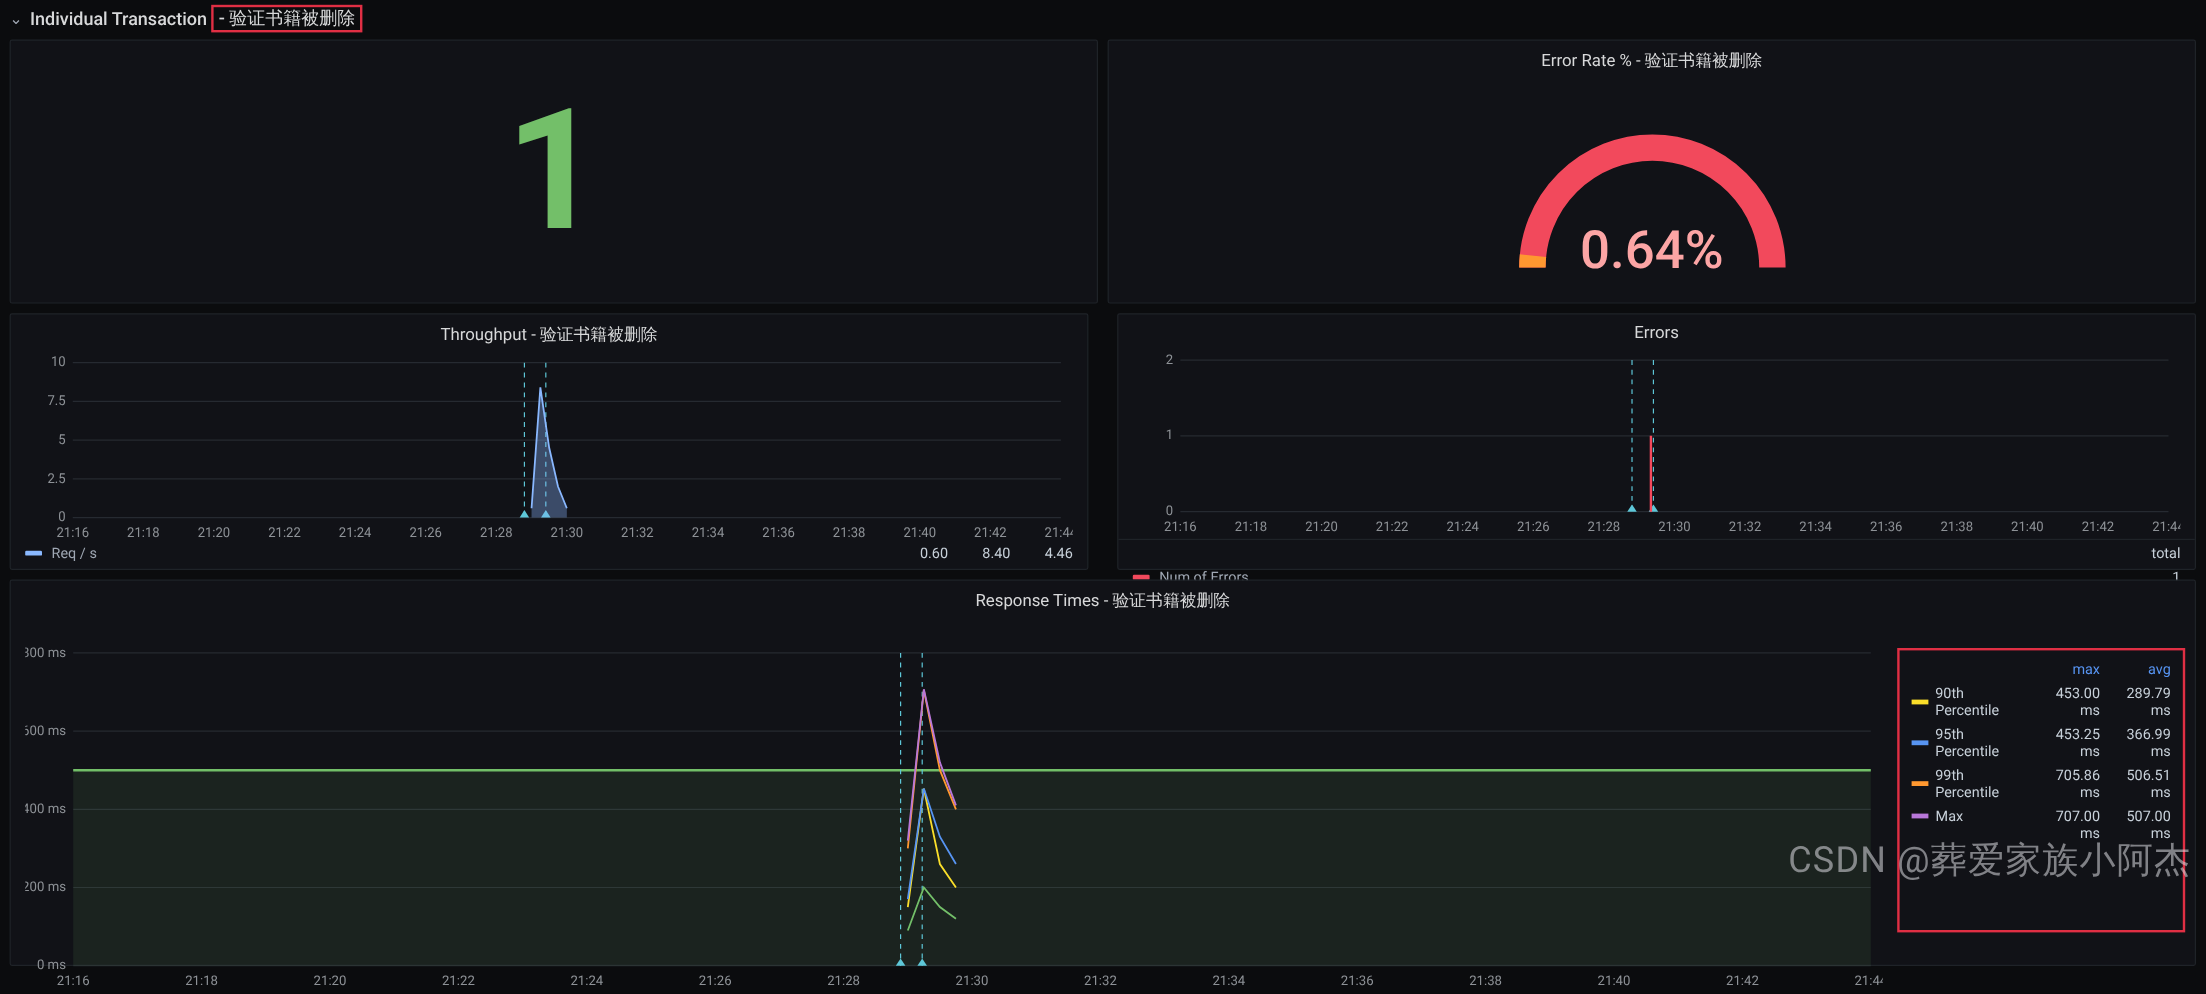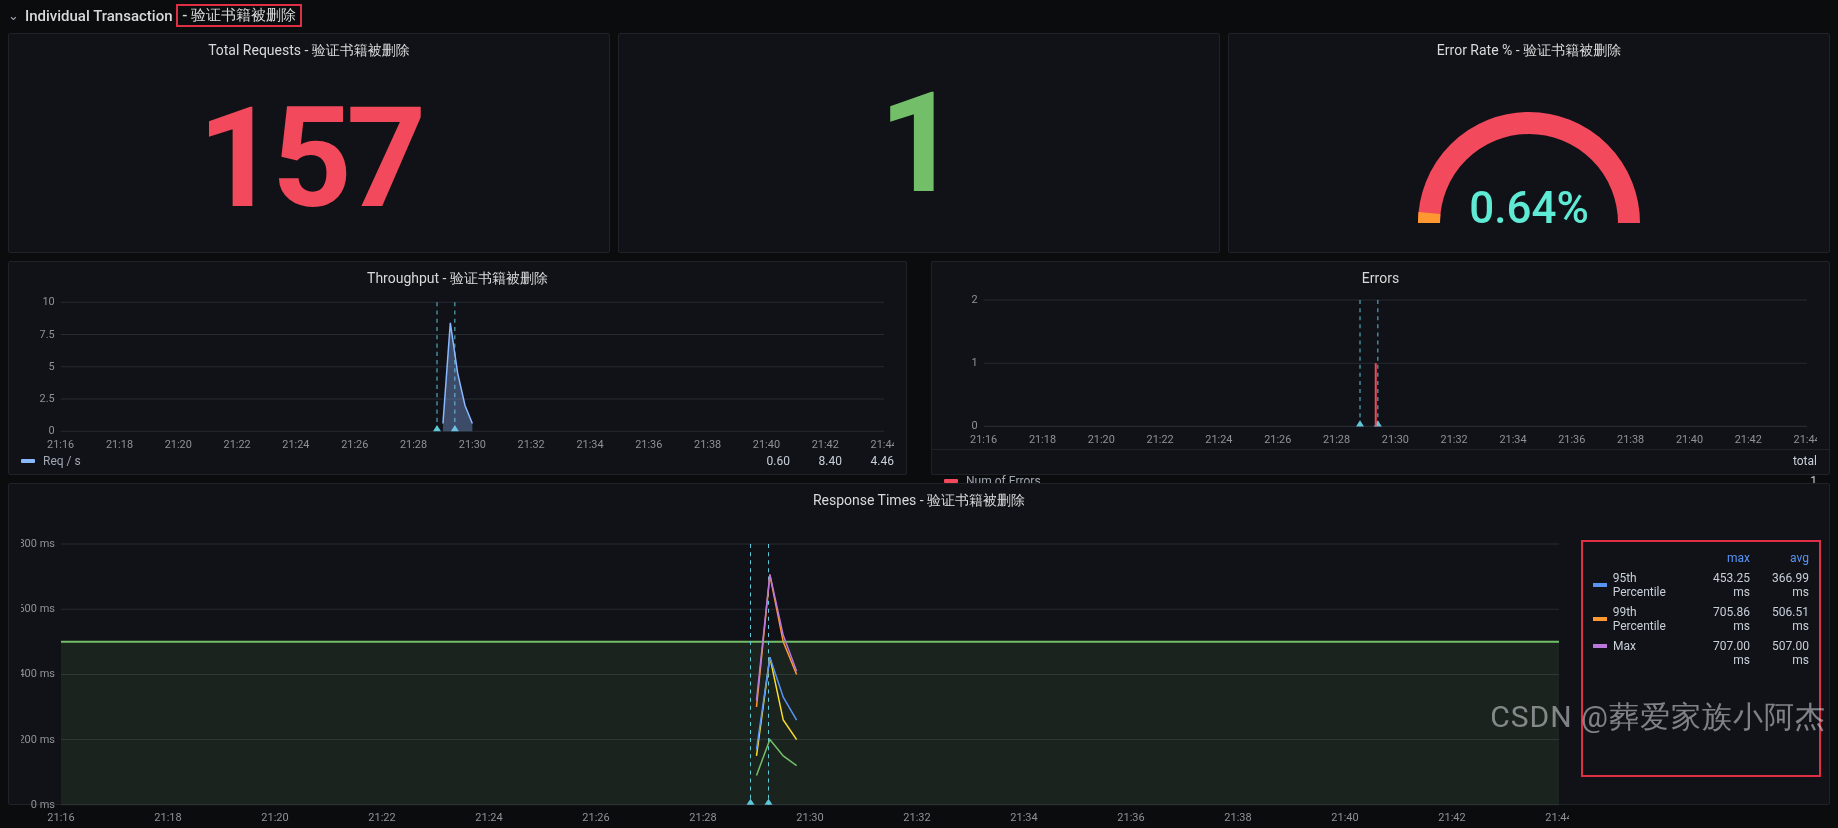--- a/index.html
+++ b/index.html
@@ -49,21 +49,21 @@
   .bignum {
     flex: 1;
     display: flex;
     align-items: center;
     justify-content: center;
     font-weight: 700;
   }
   .num-red { color: #f2495c; font-size: 140px; letter-spacing: -6px;}
   .num-green { color: #73bf69; font-size: 140px;}
   .gauge-wrap { flex:1; display:flex; align-items:center; justify-content:center; position:relative;}
-  .gauge-val { position:absolute; color:#5eead4; font-size:44px; font-weight:500; bottom:18px;}
+  .gauge-val { position:absolute; color:#fca5a5; font-size:44px; font-weight:500; bottom:18px;}
   .grid-row2 {
     display: flex;
     gap: 24px;
     padding: 8px;
     height: 230px;
   }
   .panel-chart { flex:1; display:flex; flex-direction:column;}
   .chart-body { flex:1; position:relative; padding:4px 12px 0 12px;}
   .legend-row {
     display:flex; align-items:center; justify-content:space-between;
@@ -103,24 +103,20 @@
 <body>
 
 <div class="row-header">
   <span class="chev">⌄</span>
   <span>Individual Transaction</span>
   <span>&nbsp;</span>
   <span class="red-box">- 验证书籍被删除</span>
 </div>
 
 <div class="grid-row1">
-  <div class="panel p1">
-    <div class="panel-title">Total Requests - 验证书籍被删除</div>
-    <div class="bignum num-red">157</div>
-  </div>
   <div class="panel p2">
     <div class="bignum num-green">1</div>
   </div>
   <div class="panel p3">
     <div class="panel-title">Error Rate % - 验证书籍被删除</div>
     <div class="gauge-wrap">
       <svg width="300" height="170" viewBox="0 0 300 170">
         <path d="M 50 150 A 100 100 0 1 1 250 150" fill="none" stroke="#f2495c" stroke-width="22" stroke-linecap="butt"></path>
         <path d="M 50 150 A 100 100 0 0 1 50.5 140" fill="none" stroke="#ff9830" stroke-width="22" stroke-linecap="butt"></path>
       </svg>
@@ -278,20 +274,25 @@
         <table>
           <thead>
               <tr>
                 <th></th>
             <th>max</th>
             <th>avg</th>
           </tr>
             </thead>
           <tbody id="rt-legend-body">
               <tr>
+                <td class="name"><span class="sw" style="background:#fade2a"></span>90th Percentile</td>
+                <td class="val">453.00 ms</td>
+                <td class="val">289.79 ms</td>
+              </tr>
+              <tr>
                 <td class="name"><span class="sw" style="background:#5794f2"></span>95th Percentile</td>
                 <td class="val">453.25 ms</td>
                 <td class="val">366.99 ms</td>
               </tr>
               <tr>
                 <td class="name"><span class="sw" style="background:#ff9830"></span>99th Percentile</td>
                 <td class="val">705.86 ms</td>
                 <td class="val">506.51 ms</td>
               </tr>
               <tr>

